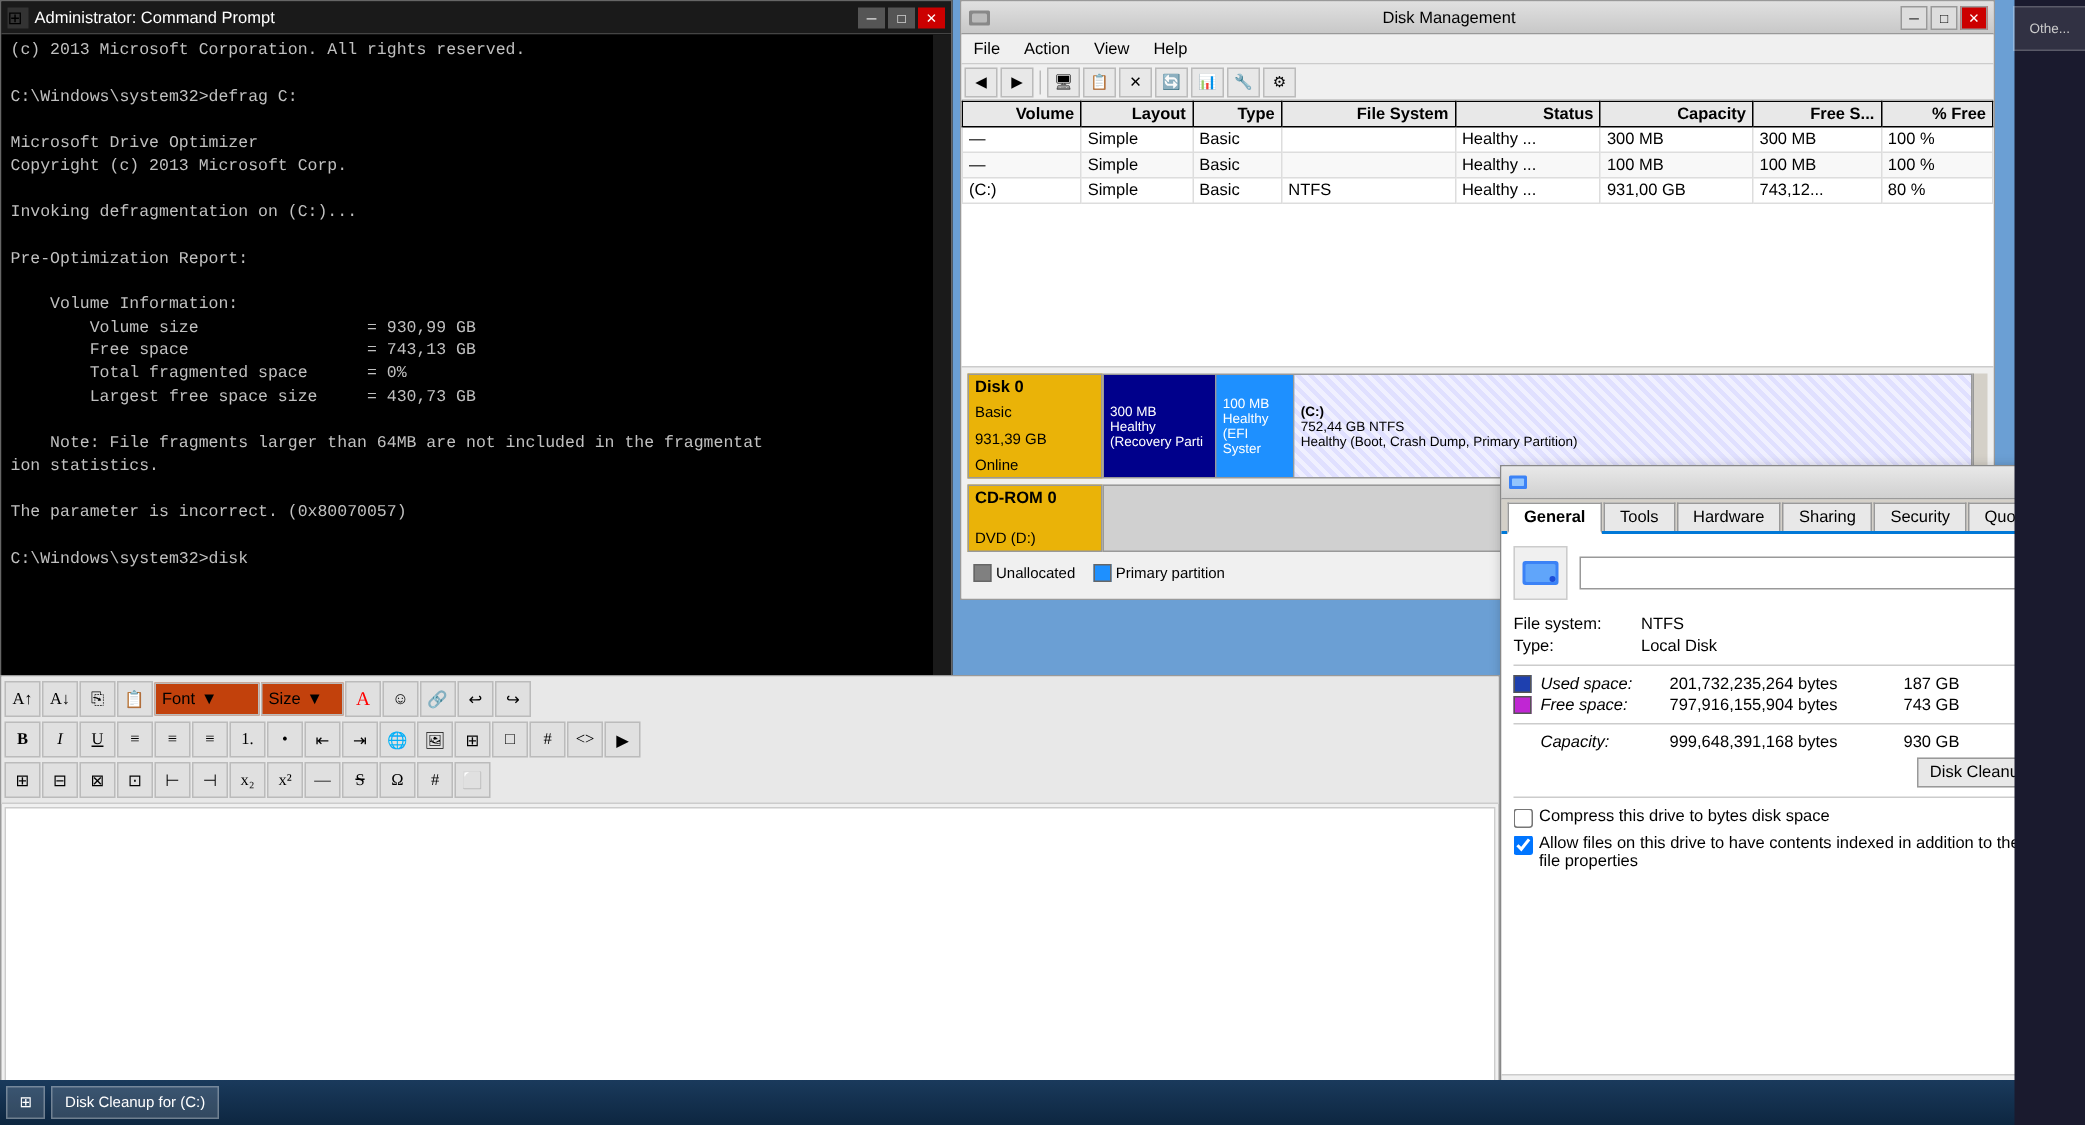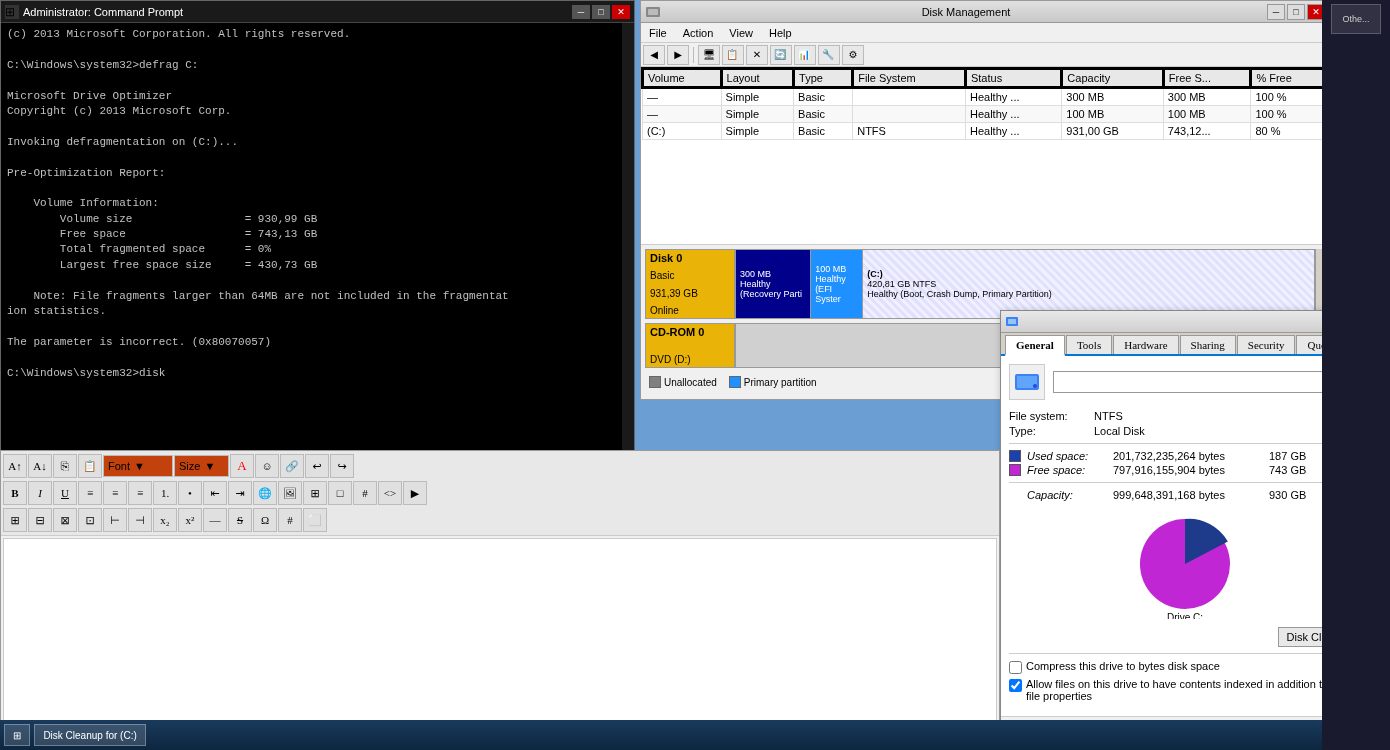--- a/index.html
+++ b/index.html
@@ -175,24 +175,24 @@
     }
 
     
     .disk-table {
       width: 100%;
       border-collapse: collapse;
       font-size: 11px;
     }
     .disk-table th {
       background: #e8e8e8;
-      border: 3px solid #000000;
+      border: 1px solid #000000;
       padding: 2px 4px;
-      text-align: left;
-      font-weight: normal;
+      text-align: right;
+      font-weight: bold;
       white-space: nowrap;
     }
     .disk-table td {
       border: 1px solid #ddd;
       padding: 2px 4px;
       white-space: nowrap;
     }
     .disk-table tr:nth-child(odd) td { background: #fff; }
     .disk-table tr:nth-child(even) td { background: #f8f8f8; }
     .disk-table-container {
@@ -323,21 +323,20 @@
       gap: 1px;
     }
     .props-tab {
       padding: 3px 10px;
       font-size: 11px;
       background: #e8e8e8;
       border: 1px solid #999;
       border-bottom: none;
       cursor: pointer;
       white-space: nowrap;
-      font-family: Liberation Serif, serif;
     }
     .props-tab.active {
       background: #fff;
       border-bottom: 2px solid #fff;
       margin-bottom: -2px;
       z-index: 1;
       font-weight: bold;
     }
 
     
@@ -549,21 +548,21 @@
       gap: 8px;
       color: #fff;
       font-size: 10px;
     }
 
     
     .right-strip {
       position: absolute;
       top: 0;
       right: 0;
-      width: 68px;
+      width: 47px;
       height: 750px;
       background: #1a1a2e;
       display: flex;
       flex-direction: column;
       align-items: center;
       padding: 4px 0;
       gap: 4px;
     }
     .strip-item {
       width: 50px;
@@ -718,21 +717,21 @@
         <div class="partition blue-dark" style="width:13%;">
           <span>300 MB</span>
           <span>Healthy (Recovery Parti</span>
         </div>
         <div class="partition blue-medium" style="width:9%;">
           <span>100 MB</span>
           <span>Healthy (EFI Syster</span>
         </div>
         <div class="partition c-drive" style="width:78%;">
           <strong>(C:)</strong>
-          <span>420,81 GB NTFS</span>
+          <span>752,44 GB NTFS</span>
           <span>Healthy (Boot, Crash Dump, Primary Partition)</span>
         </div>
       </div>
     </div>
 
     <div class="cdrom-row">
       <div class="disk-label">
         <strong>CD-ROM 0</strong>
         <span>DVD (D:)</span>
       </div>
@@ -813,29 +812,20 @@
 
     <div style="height:1px;background:#ccc;margin:6px 0;"></div>
 
     <div class="space-row">
       <div style="width:12px;"></div>
       <span class="space-label">Capacity:</span>
       <span class="space-bytes">999,648,391,168 bytes</span>
       <span class="space-human">930 GB</span>
     </div>
 
-    <div class="pie-container">
-      <svg class="pie-chart" viewBox="0 0 110 110">
-
-        <circle cx="55" cy="55" r="45" fill="#c026d3"></circle>
-
-        <path d="M55,55 L55,10 A45,45 0 0,1 97.85,32.5 Z" fill="#1e3a8a"></path>
-        <text x="55" y="112" text-anchor="middle" font-size="10" fill="#000">Drive C:</text>
-      </svg>
-    </div>
 
     <div class="drive-row-flex">
       <span></span>
       <button class="disk-cleanup-btn">Disk Cleanup</button>
     </div>
 
     <div style="height:1px;background:#ccc;margin:6px 0;"></div>
 
     <div class="checkbox-row">
       <input type="checkbox" id="compress-cb" style="">

